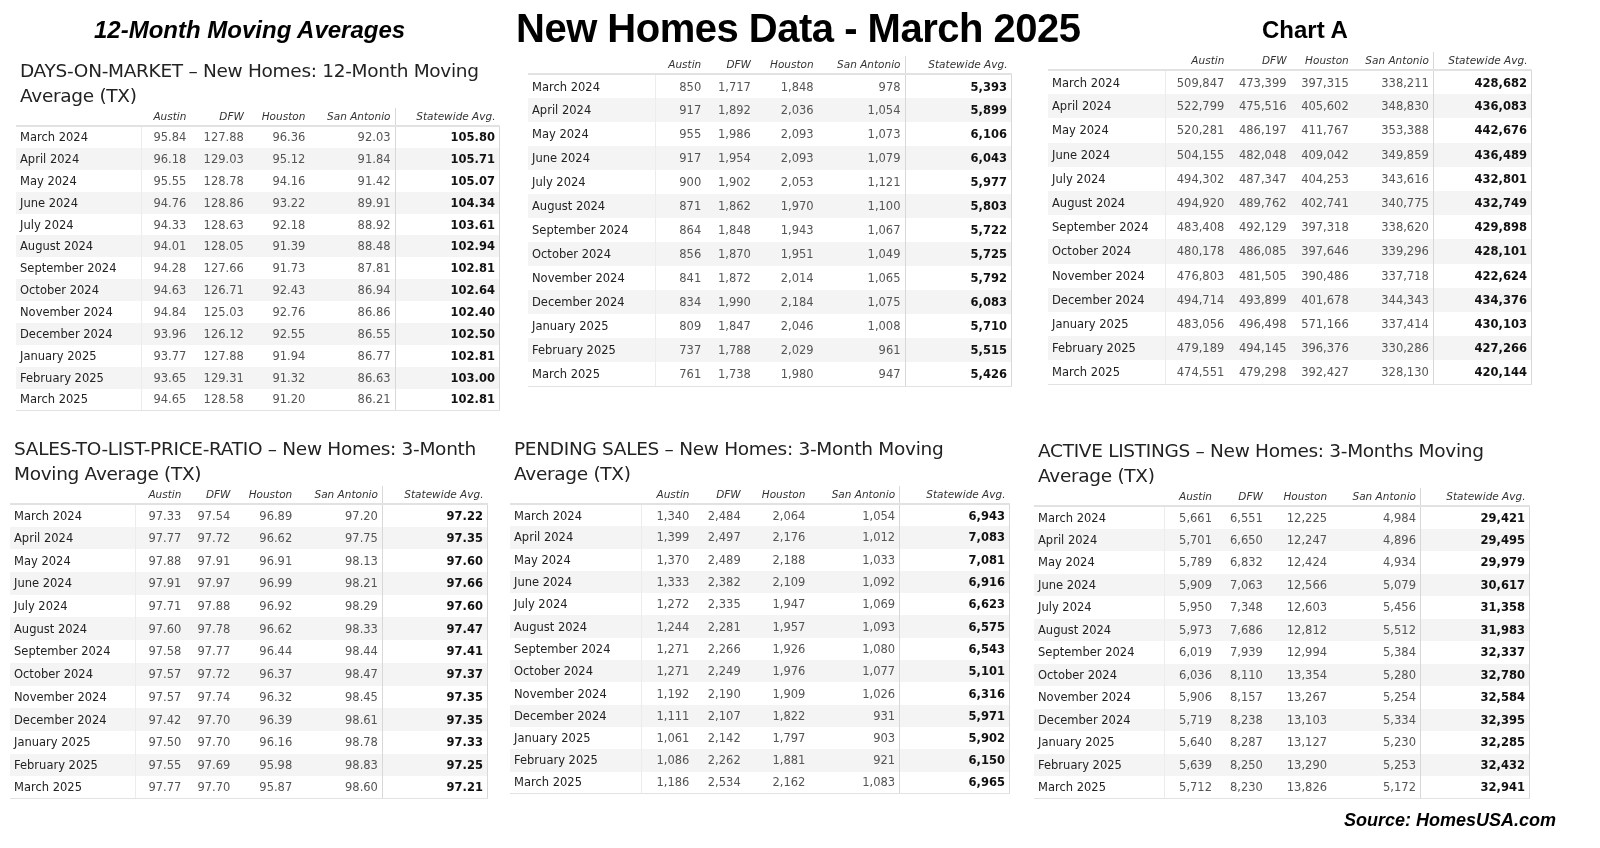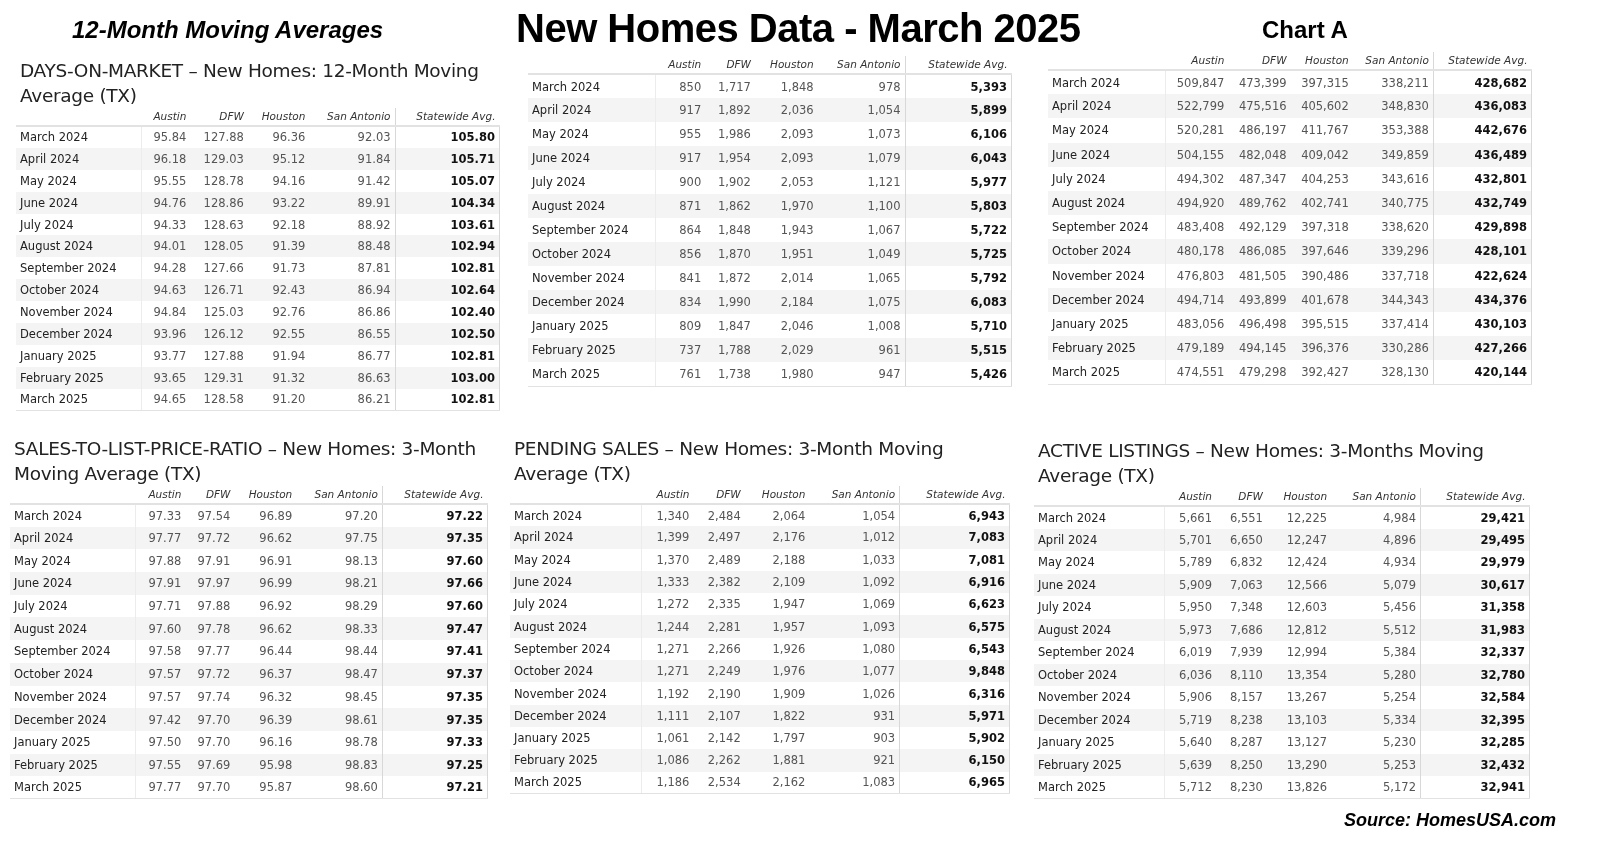--- a/index.html
+++ b/index.html
@@ -3,21 +3,21 @@
 <meta charset="utf-8">
 <style>
   * { box-sizing: border-box; margin: 0; padding: 0; }
   html, body { width: 1600px; height: 848px; background: #ffffff; overflow: hidden; }
   body { position: relative; font-family: "DejaVu Sans", sans-serif; color: #333; }
 
   .head-title {
     position: absolute; font-family: "Liberation Sans", sans-serif; font-weight: bold; color: #000;
     white-space: nowrap;
   }
-  #hdr-left { left: 72px; top: 16px; font-size: 24px; font-style: italic; }
+  #hdr-left { left: 94px; top: 16px; font-size: 24px; font-style: italic; }
   #hdr-center { left: 516px; top: 6px; font-size: 40px; letter-spacing: -0.5px; }
   #hdr-right { left: 1262px; top: 16px; font-size: 24px; }
   #source { right: 44px; top: 810px; font-size: 18px; font-style: italic; }
 
   .panel { position: absolute; }
   .panel-title {
     font-family: "DejaVu Sans", sans-serif; font-size: 18.5px; color: #222; line-height: 25px;
     letter-spacing: -0.3px; padding-left: 4px;
   }
   table { border-collapse: collapse; width: 100%; font-size: 11.5px; }
@@ -383,21 +383,21 @@
           <td>494,714</td>
           <td>493,899</td>
           <td>401,678</td>
           <td>344,343</td>
           <td class="sw">434,376</td>
         </tr>
         <tr>
           <td class="month">January 2025</td>
           <td>483,056</td>
           <td>496,498</td>
-          <td>395,515</td>
+          <td>571,166</td>
           <td>337,414</td>
           <td class="sw">430,103</td>
         </tr>
         <tr>
           <td class="month">February 2025</td>
           <td>479,189</td>
           <td>494,145</td>
           <td>396,376</td>
           <td>330,286</td>
           <td class="sw">427,266</td>
@@ -603,21 +603,21 @@
           <td>1,926</td>
           <td>1,080</td>
           <td class="sw">6,543</td>
         </tr>
         <tr>
           <td class="month">October 2024</td>
           <td>1,271</td>
           <td>2,249</td>
           <td>1,976</td>
           <td>1,077</td>
-          <td class="sw">9,848</td>
+          <td class="sw">5,101</td>
         </tr>
         <tr>
           <td class="month">November 2024</td>
           <td>1,192</td>
           <td>2,190</td>
           <td>1,909</td>
           <td>1,026</td>
           <td class="sw">6,316</td>
         </tr>
         <tr>

